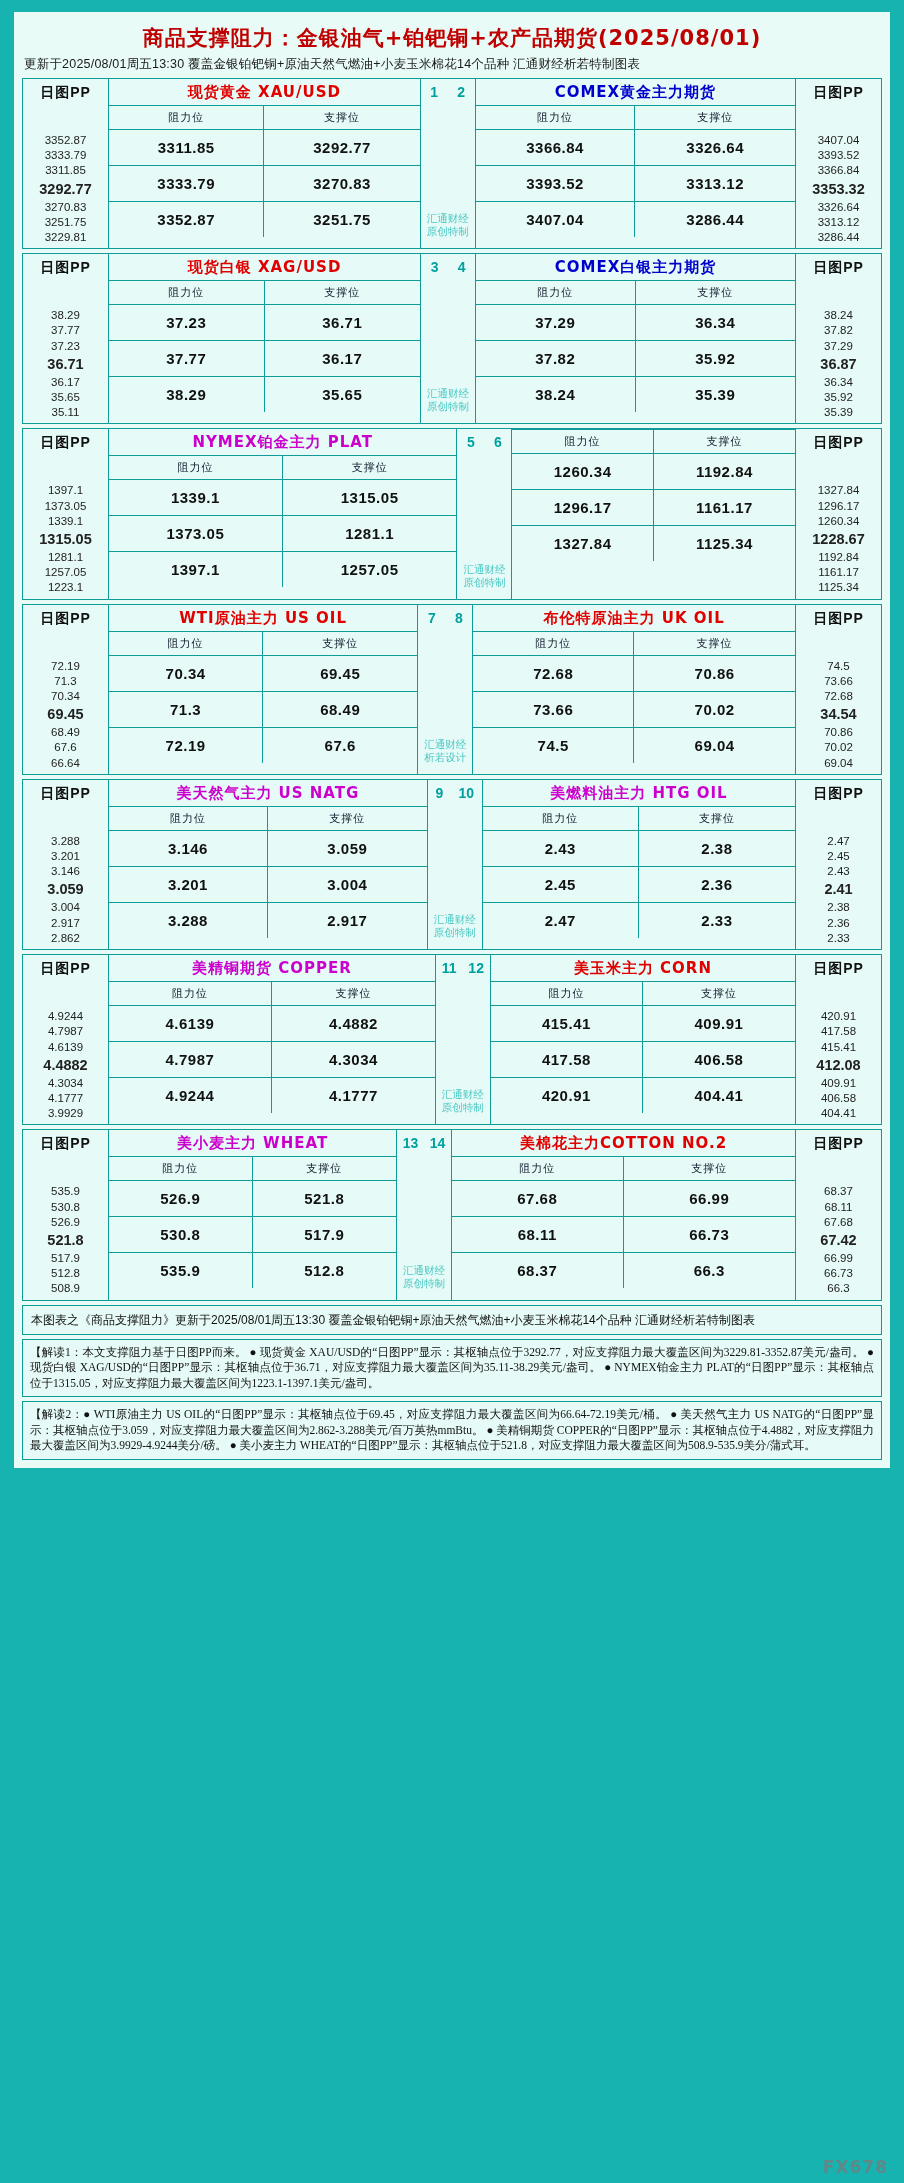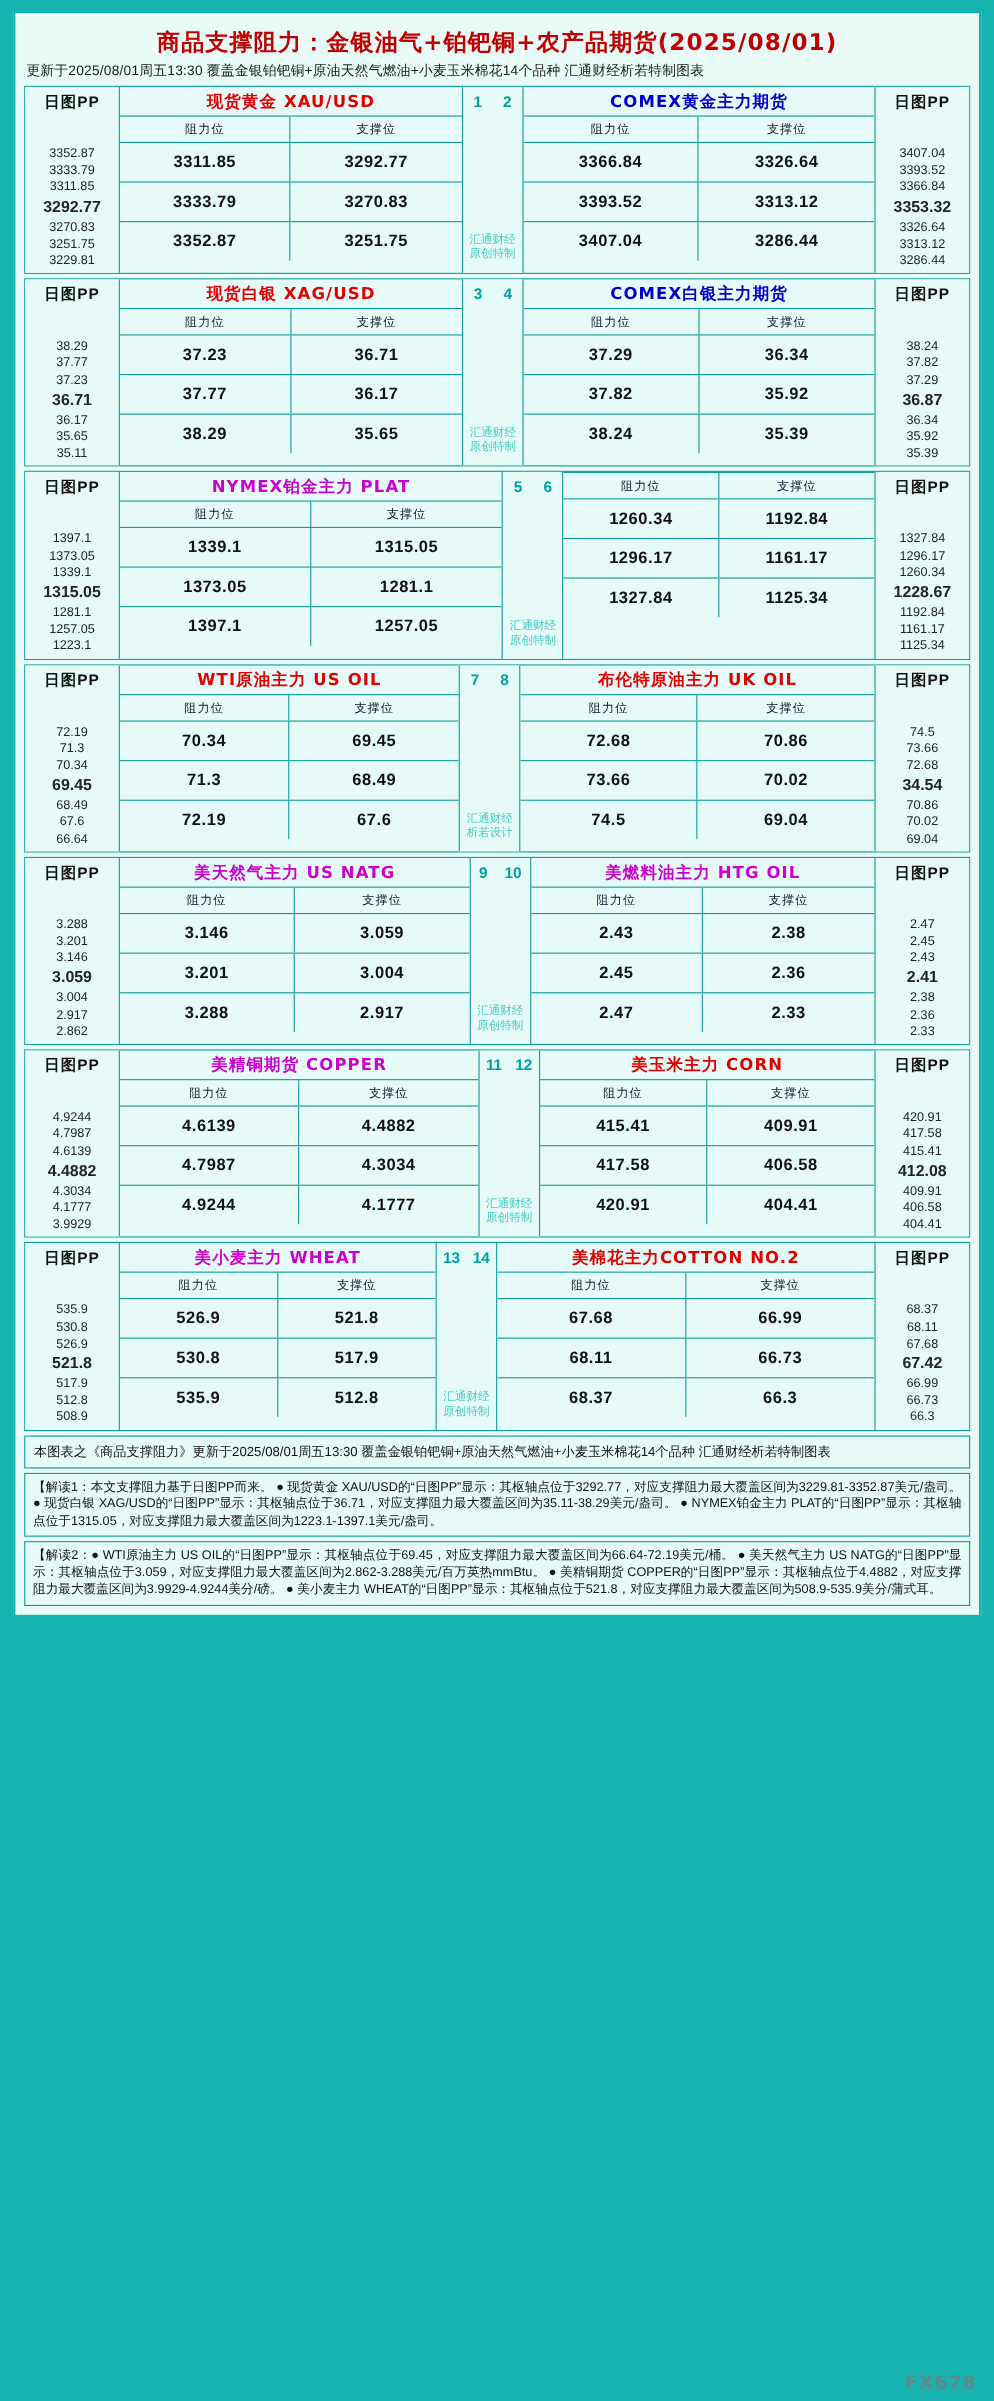--- a/index.html
+++ b/index.html
@@ -176,20 +176,21 @@
   }
   .note-block{
     border:1px solid #0f9b98;
     background:#e6fbf7;
     padding:5px 7px;
     font-size:11.5px;
     color:#111;
     line-height:15.5px;
     margin-top:4px;
     text-align:justify;
+    font-family:Liberation Serif, serif;
   }
   .wm-corner{
     position:absolute;
     right:16px;
     bottom:6px;
     font-size:17px;
     font-weight:bold;
     color:#7a7a7a;
     opacity:.75;
     letter-spacing:1px;

